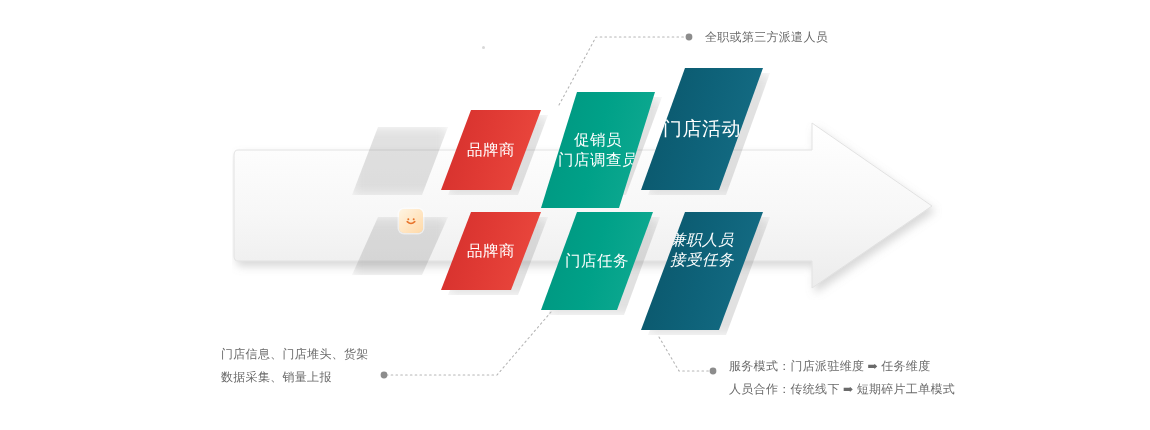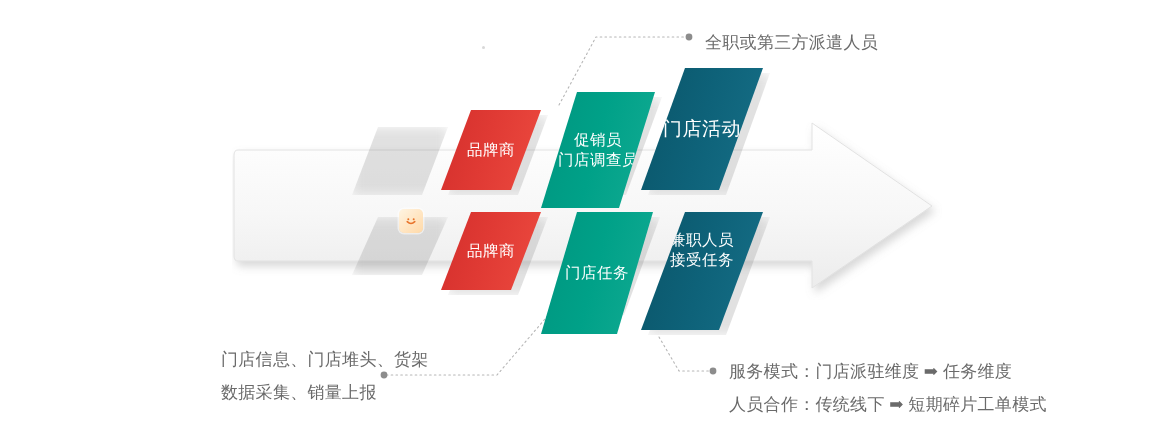--- a/index.html
+++ b/index.html
@@ -54,21 +54,21 @@
     box-shadow:0 0 0 1.5px rgba(255,255,255,.55);
     z-index:4;
     display:flex;align-items:center;justify-content:center;
   }
   .logo svg{display:block;}
 
   
   .note{
     position:absolute;
     color:#6a6a6a;
-    font-size:17px;
+    font-size:12px;
     font-family:"Liberation Serif","DejaVu Serif",serif;
     line-height:1.95;
     white-space:nowrap;
     letter-spacing:.3px;
   }
   .note .ln{display:block;}
 
   .conn{position:absolute;left:0;top:0;width:1150px;height:430px;pointer-events:none;z-index:2;}
   .speck{position:absolute;width:3px;height:3px;border-radius:50%;background:#d8d8d8;}
 </style>
@@ -135,26 +135,26 @@
       <path d="M4.2,8.6 Q8,12.4 11.8,8.6" stroke="#e8732a" stroke-width="1.5" fill="none" stroke-linecap="round"></path>
     </svg>
   </div>
 
   <div class="shadow" style="--sk:30px;left:448px;top:217px;width:100px;height:78px;"></div>
   <div class="block c-red" style="--sk:30px;left:441px;top:212px;width:100px;height:78px;font-size:15.5px;">
     <span class="lbl">品牌商</span>
   </div>
 
   <div class="shadow" style="--sk:36px;left:548px;top:217px;width:112px;height:98px;"></div>
-  <div class="block c-teal" style="--sk:36px;left:541px;top:212px;width:112px;height:122px;font-size:15.5px;">
+  <div class="block c-teal" style="--sk:36px;left:541px;top:212px;width:112px;height:98px;font-size:15.5px;">
     <span class="lbl">门店任务</span>
   </div>
 
   <div class="shadow" style="--sk:44px;left:648px;top:217px;width:122px;height:118px;"></div>
-  <div class="block c-dark" style="--sk:44px;left:641px;top:212px;width:122px;height:118px;font-size:15.5px;padding-bottom:42px;">
+  <div class="block c-dark" style="--sk:44px;left:641px;top:212px;width:122px;height:118px;font-size:15.5px;padding-bottom:42px;font-style:italic;">
     <span class="lbl">兼职人员
 接受任务</span>
   </div>
 
   <div class="note" style="left:705px;top:26px;">
     <span class="ln">全职或第三方派遣人员</span>
   </div>
 
   <div class="note" style="left:221px;top:343px;">
     <span class="ln">门店信息、门店堆头、货架</span>

